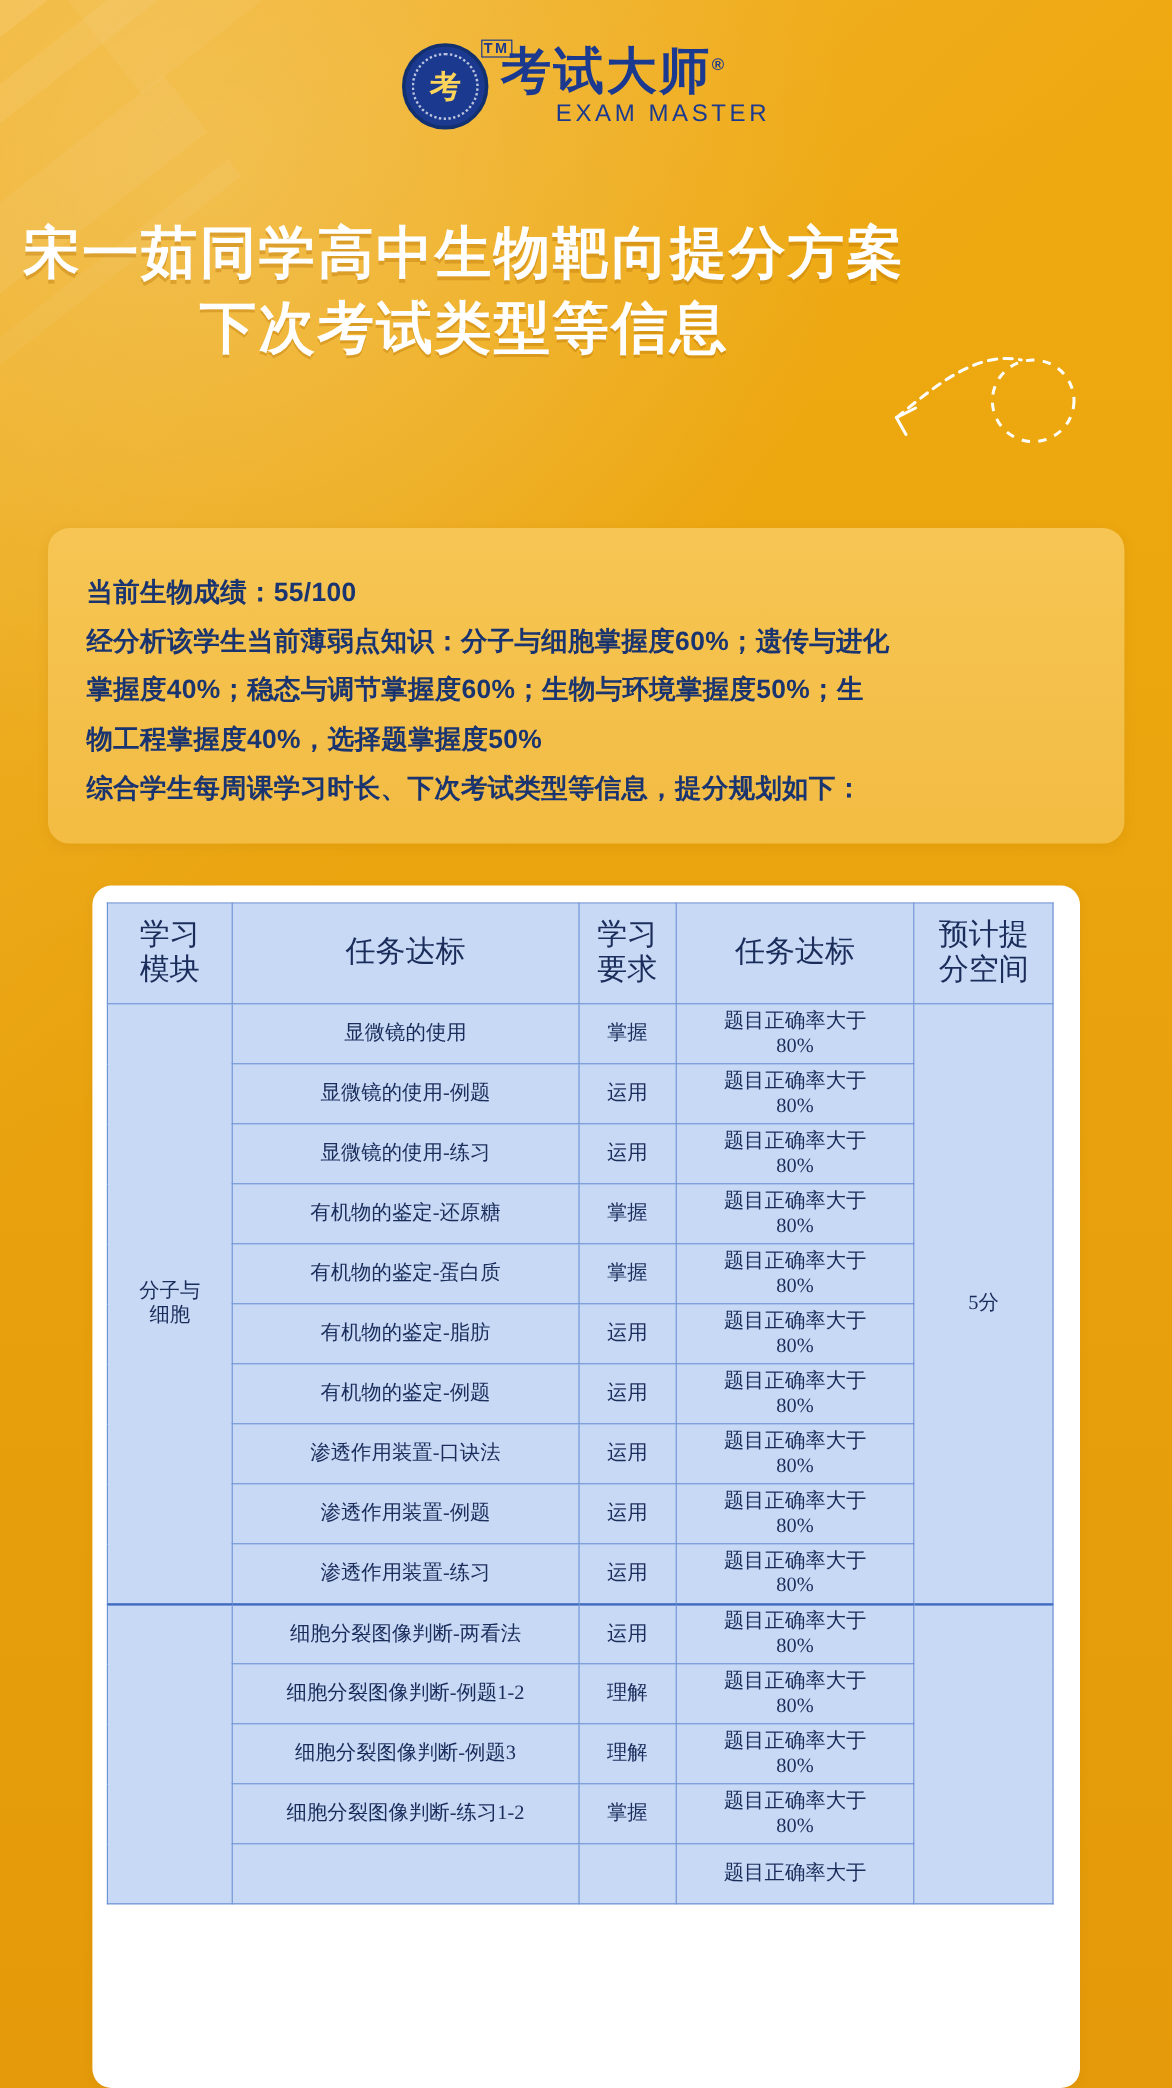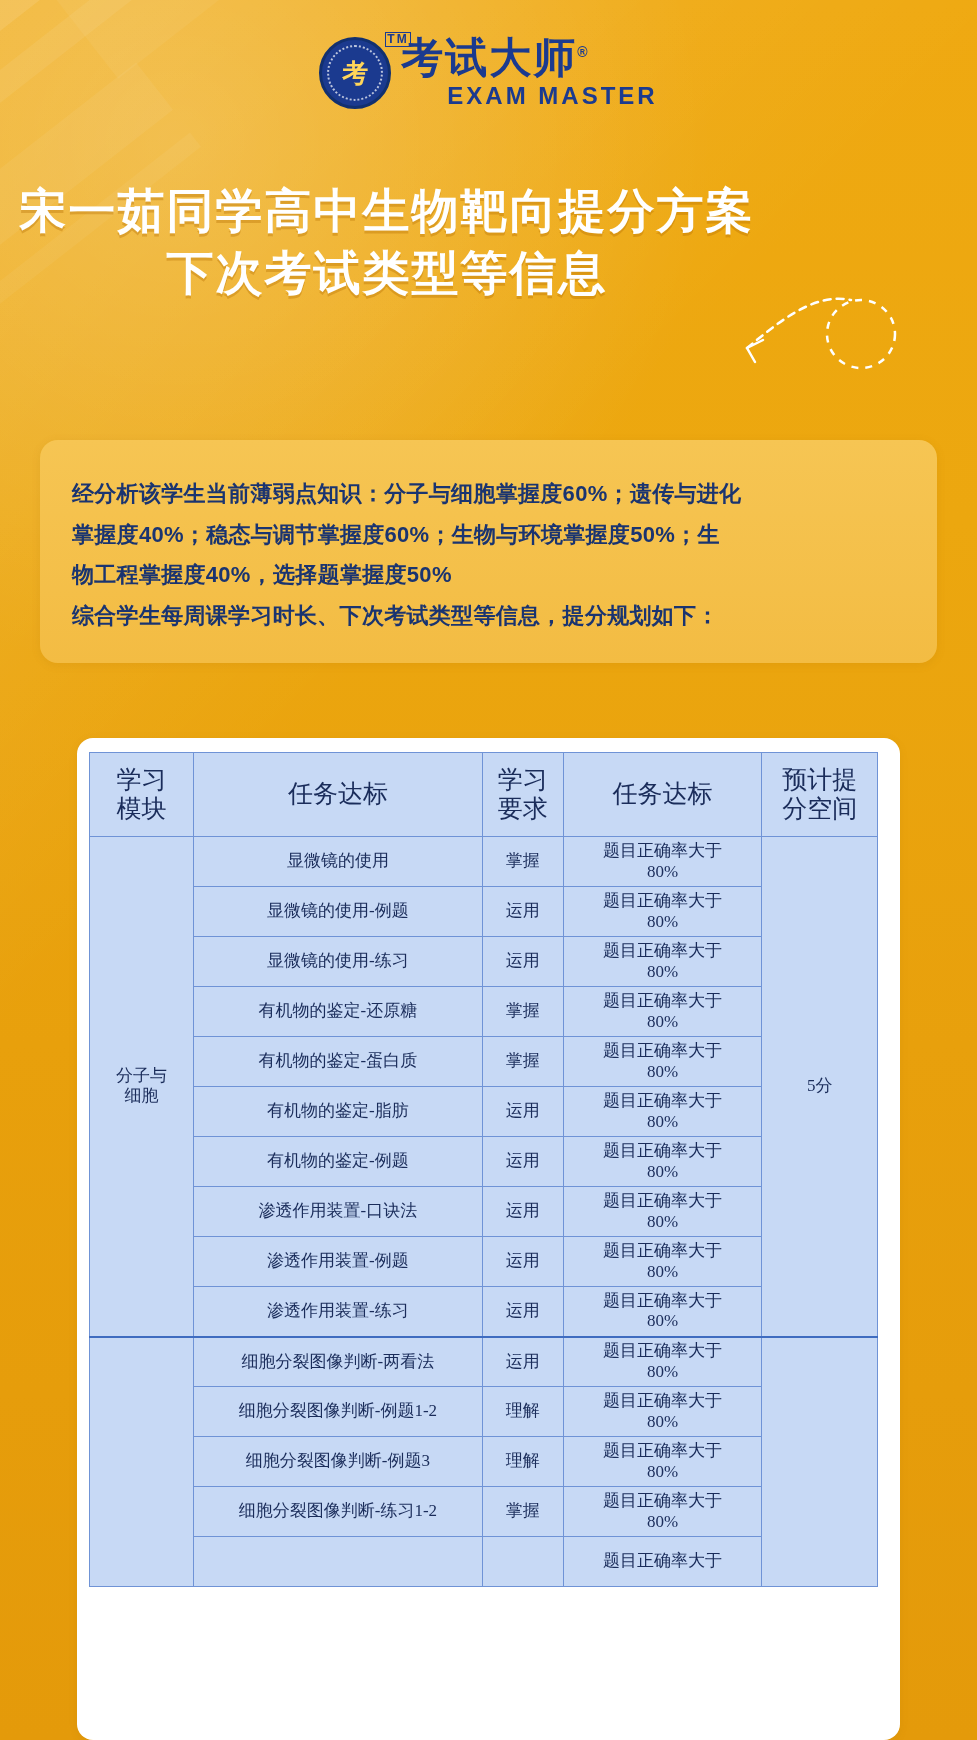--- a/index.html
+++ b/index.html
@@ -68,21 +68,21 @@
   }
   .logo-text { display: flex; flex-direction: column; justify-content: center; }
   .logo-cn {
     font-size: 42px; font-weight: bold; color: #1b3a8f;
     letter-spacing: 2px; line-height: 1.05;
     font-family: "Liberation Sans", sans-serif;
     position: relative;
   }
   .logo-cn .reg { font-size: 14px; vertical-align: super; }
   .logo-en {
-    font-size: 24px; font-weight: bold; color: #1b3a8f;
+    font-size: 20px; font-weight: normal; color: #1b3a8f;
     letter-spacing: 3px; line-height: 1.2; margin-top: 2px; margin-left: 46px;
   }
   .logo-tm {
     position: absolute; font-size: 12px; color: #1b3a8f; top: -4px; left: -16px;
     border: 1px solid #1b3a8f; padding: 0 1px; line-height: 1.1;
   }
 
   
   .title-block {
     position: absolute;
@@ -206,20 +206,21 @@
     <div class="title-line">下次考试类型等信息</div>
   </div>
 
   <svg class="deco" viewBox="0 0 160 110">
     <path d="M8 66 C 40 40, 75 10, 112 18" fill="none" stroke="#ffffff" stroke-width="2.5" stroke-dasharray="7 6" stroke-linecap="round"></path>
     <path d="M8 66 L 24 58 M8 66 L 16 80" fill="none" stroke="#ffffff" stroke-width="2.5" stroke-linecap="round"></path>
     <circle cx="122" cy="52" r="34" fill="none" stroke="#ffffff" stroke-width="2.5" stroke-dasharray="7 7"></circle>
   </svg>
 
   <div class="info-card">
+    <div class="info-line">当前生物成绩：55/100</div>
     <div class="info-line">经分析该学生当前薄弱点知识：分子与细胞掌握度60%；遗传与进化</div>
     <div class="info-line">掌握度40%；稳态与调节掌握度60%；生物与环境掌握度50%；生</div>
     <div class="info-line">物工程掌握度40%，选择题掌握度50%</div>
     <div class="info-line">综合学生每周课学习时长、下次考试类型等信息，提分规划如下：</div>
   </div>
 
   <div class="table-card">
     <table class="plan">
       <thead>
         <tr>

